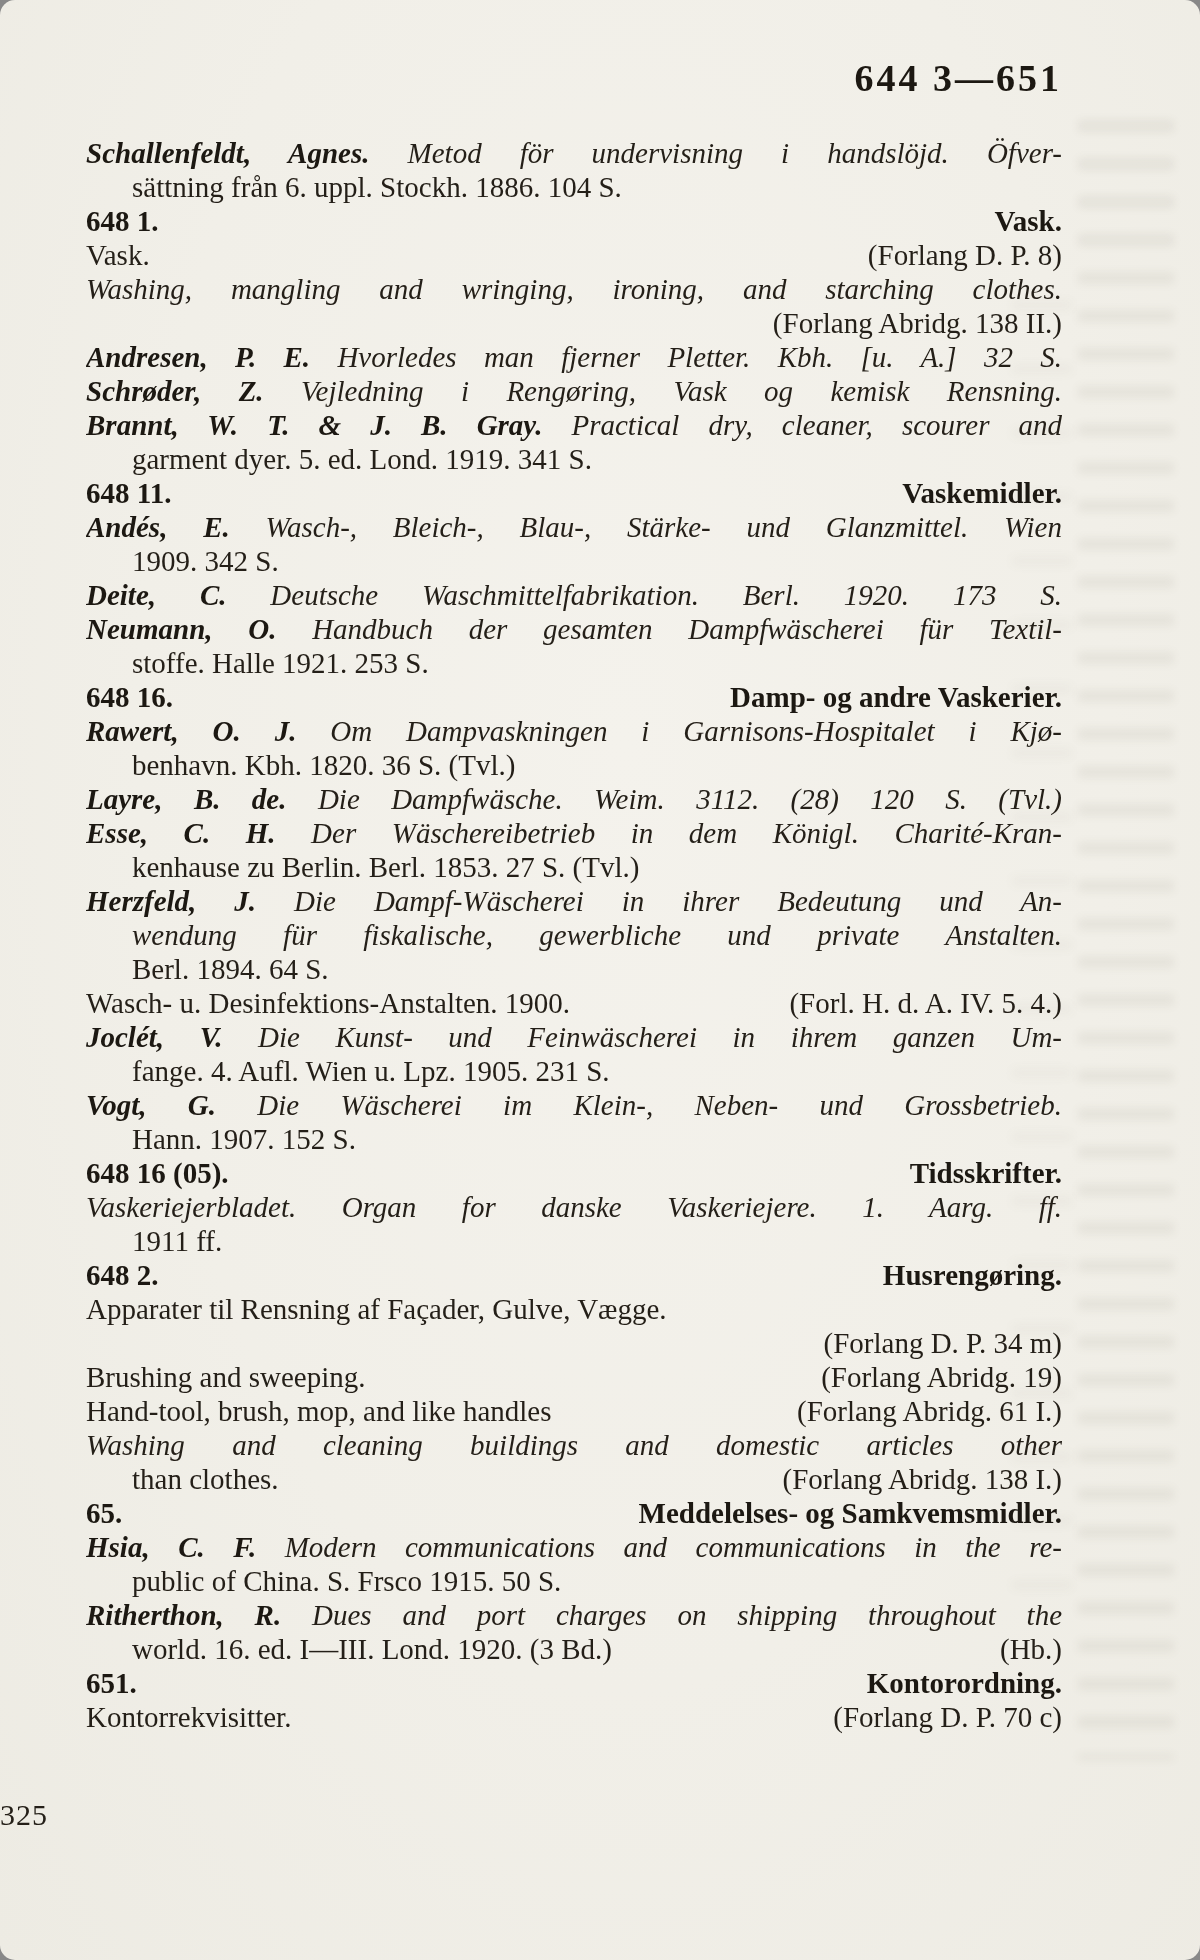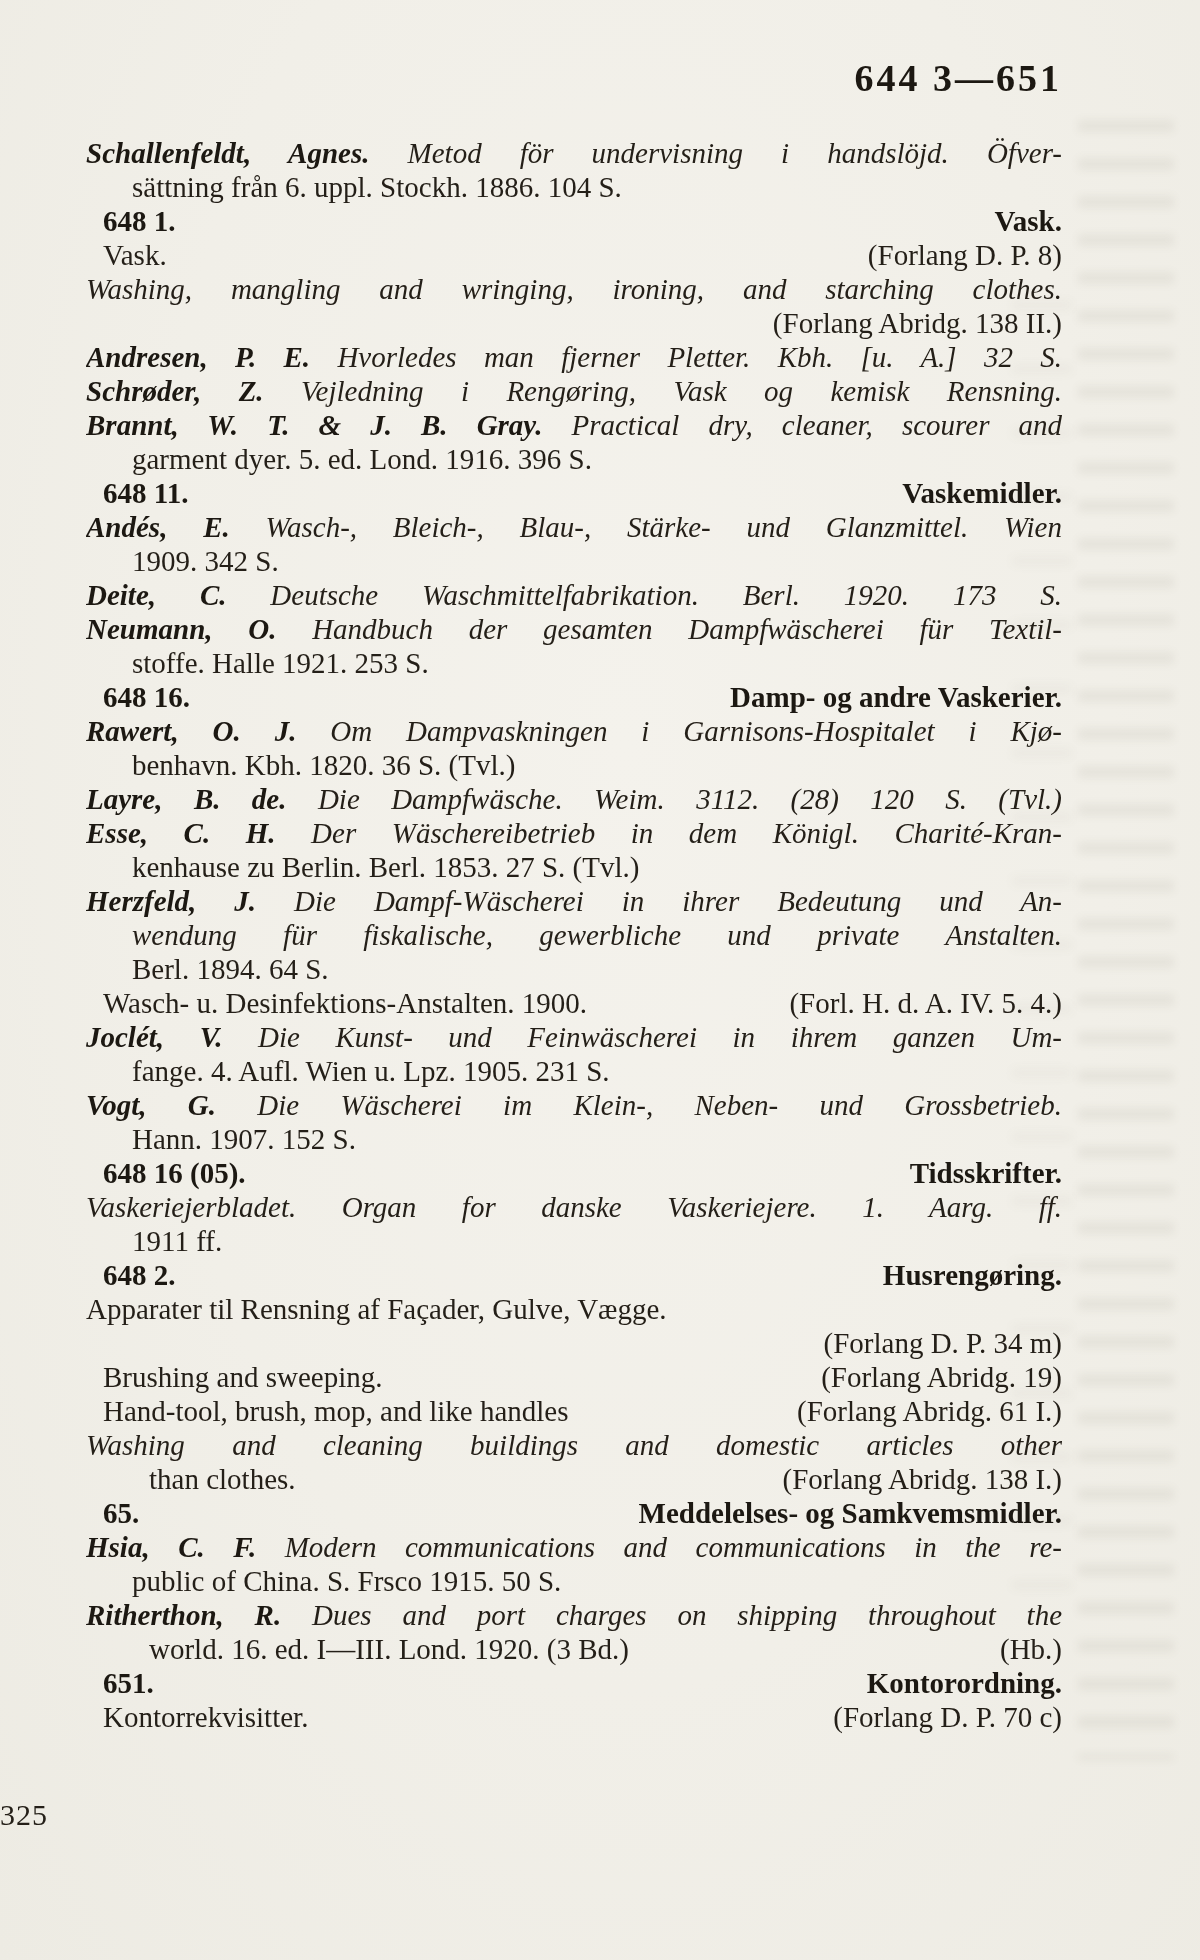--- a/index.html
+++ b/index.html
@@ -5,20 +5,21 @@
   html, body { margin: 0; padding: 0; background: #888; }
   .page {
     position: relative;
     width: 1200px;
     height: 1960px;
     margin: 0 auto;
     background: radial-gradient(ellipse at 52% 38%, #f4f2ec 0%, #f1efe8 55%, #edebe3 100%);
     font-family: "Liberation Serif", "DejaVu Serif", serif;
     color: #241f18;
     overflow: hidden;
+    border-radius: 15px;
   }
   
   .bleed {
     position: absolute;
     top: 120px;
     right: 26px;
     width: 96px;
     height: 1640px;
     background: repeating-linear-gradient(180deg,
       rgba(110,104,88,0.22) 0 12px,
@@ -53,21 +54,21 @@
     position: absolute;
     top: 136px;
     left: 86px;
     width: 976px;
     font-size: 29px;
     line-height: 34px;
   }
   .line { height: 34px; overflow: hidden; }
   .line .b { font-weight: bold; color: #1c1812; }
   .line.ind { padding-left: 46px; }
-  .line.flex { display: flex; justify-content: space-between; margin-left: 17px; }
+  .line.flex { display: flex; justify-content: space-between; }
   .line.just { text-align: justify; text-align-last: justify; font-style: italic; }
   .line .rightg { text-align: right; white-space: nowrap; }
   .pagenum {
     position: absolute;
     top: 1798px;
     left: 0;
     width: 1066px;
     font-size: 30px;
     letter-spacing: 1px;
   }
@@ -91,21 +92,21 @@
         <span class="rightg"><span class="r">(Forlang D. P. 8)</span></span>
       </div>
       <div class="line just"><span class="left"><span class="r">Washing, mangling and wringing, ironing, and starching clothes.</span></span></div>
       <div class="line flex">
         <span class="left"></span>
         <span class="rightg"><span class="r">(Forlang Abridg. 138 II.)</span></span>
       </div>
       <div class="line just"><span class="left"><span class="b">Andresen, P. E.</span><span class="r"> Hvorledes man fjerner Pletter. Kbh. [u. A.] 32 S.</span></span></div>
       <div class="line just"><span class="left"><span class="b">Schrøder, Z.</span><span class="r"> Vejledning i Rengøring, Vask og kemisk Rensning.</span></span></div>
       <div class="line just"><span class="left"><span class="b">Brannt, W. T. &amp; J. B. Gray.</span><span class="r"> Practical dry, cleaner, scourer and</span></span></div>
-      <div class="line ind"><span class="left"><span class="r">garment dyer. 5. ed. Lond. 1916. 396 S.</span></span></div>
+      <div class="line ind"><span class="left"><span class="r">garment dyer. 5. ed. Lond. 1919. 341 S.</span></span></div>
       <div class="line flex">
         <span class="left"><span class="b">648 11.</span></span>
         <span class="rightg"><span class="b">Vaskemidler.</span></span>
       </div>
       <div class="line just"><span class="left"><span class="b">Andés, E.</span><span class="r"> Wasch-, Bleich-, Blau-, Stärke- und Glanzmittel. Wien</span></span></div>
       <div class="line ind"><span class="left"><span class="r">1909. 342 S.</span></span></div>
       <div class="line just"><span class="left"><span class="b">Deite, C.</span><span class="r"> Deutsche Waschmittelfabrikation. Berl. 1920. 173 S.</span></span></div>
       <div class="line just"><span class="left"><span class="b">Neumann, O.</span><span class="r"> Handbuch der gesamten Dampfwäscherei für Textil-</span></span></div>
       <div class="line ind"><span class="left"><span class="r">stoffe. Halle 1921. 253 S.</span></span></div>
       <div class="line flex">

